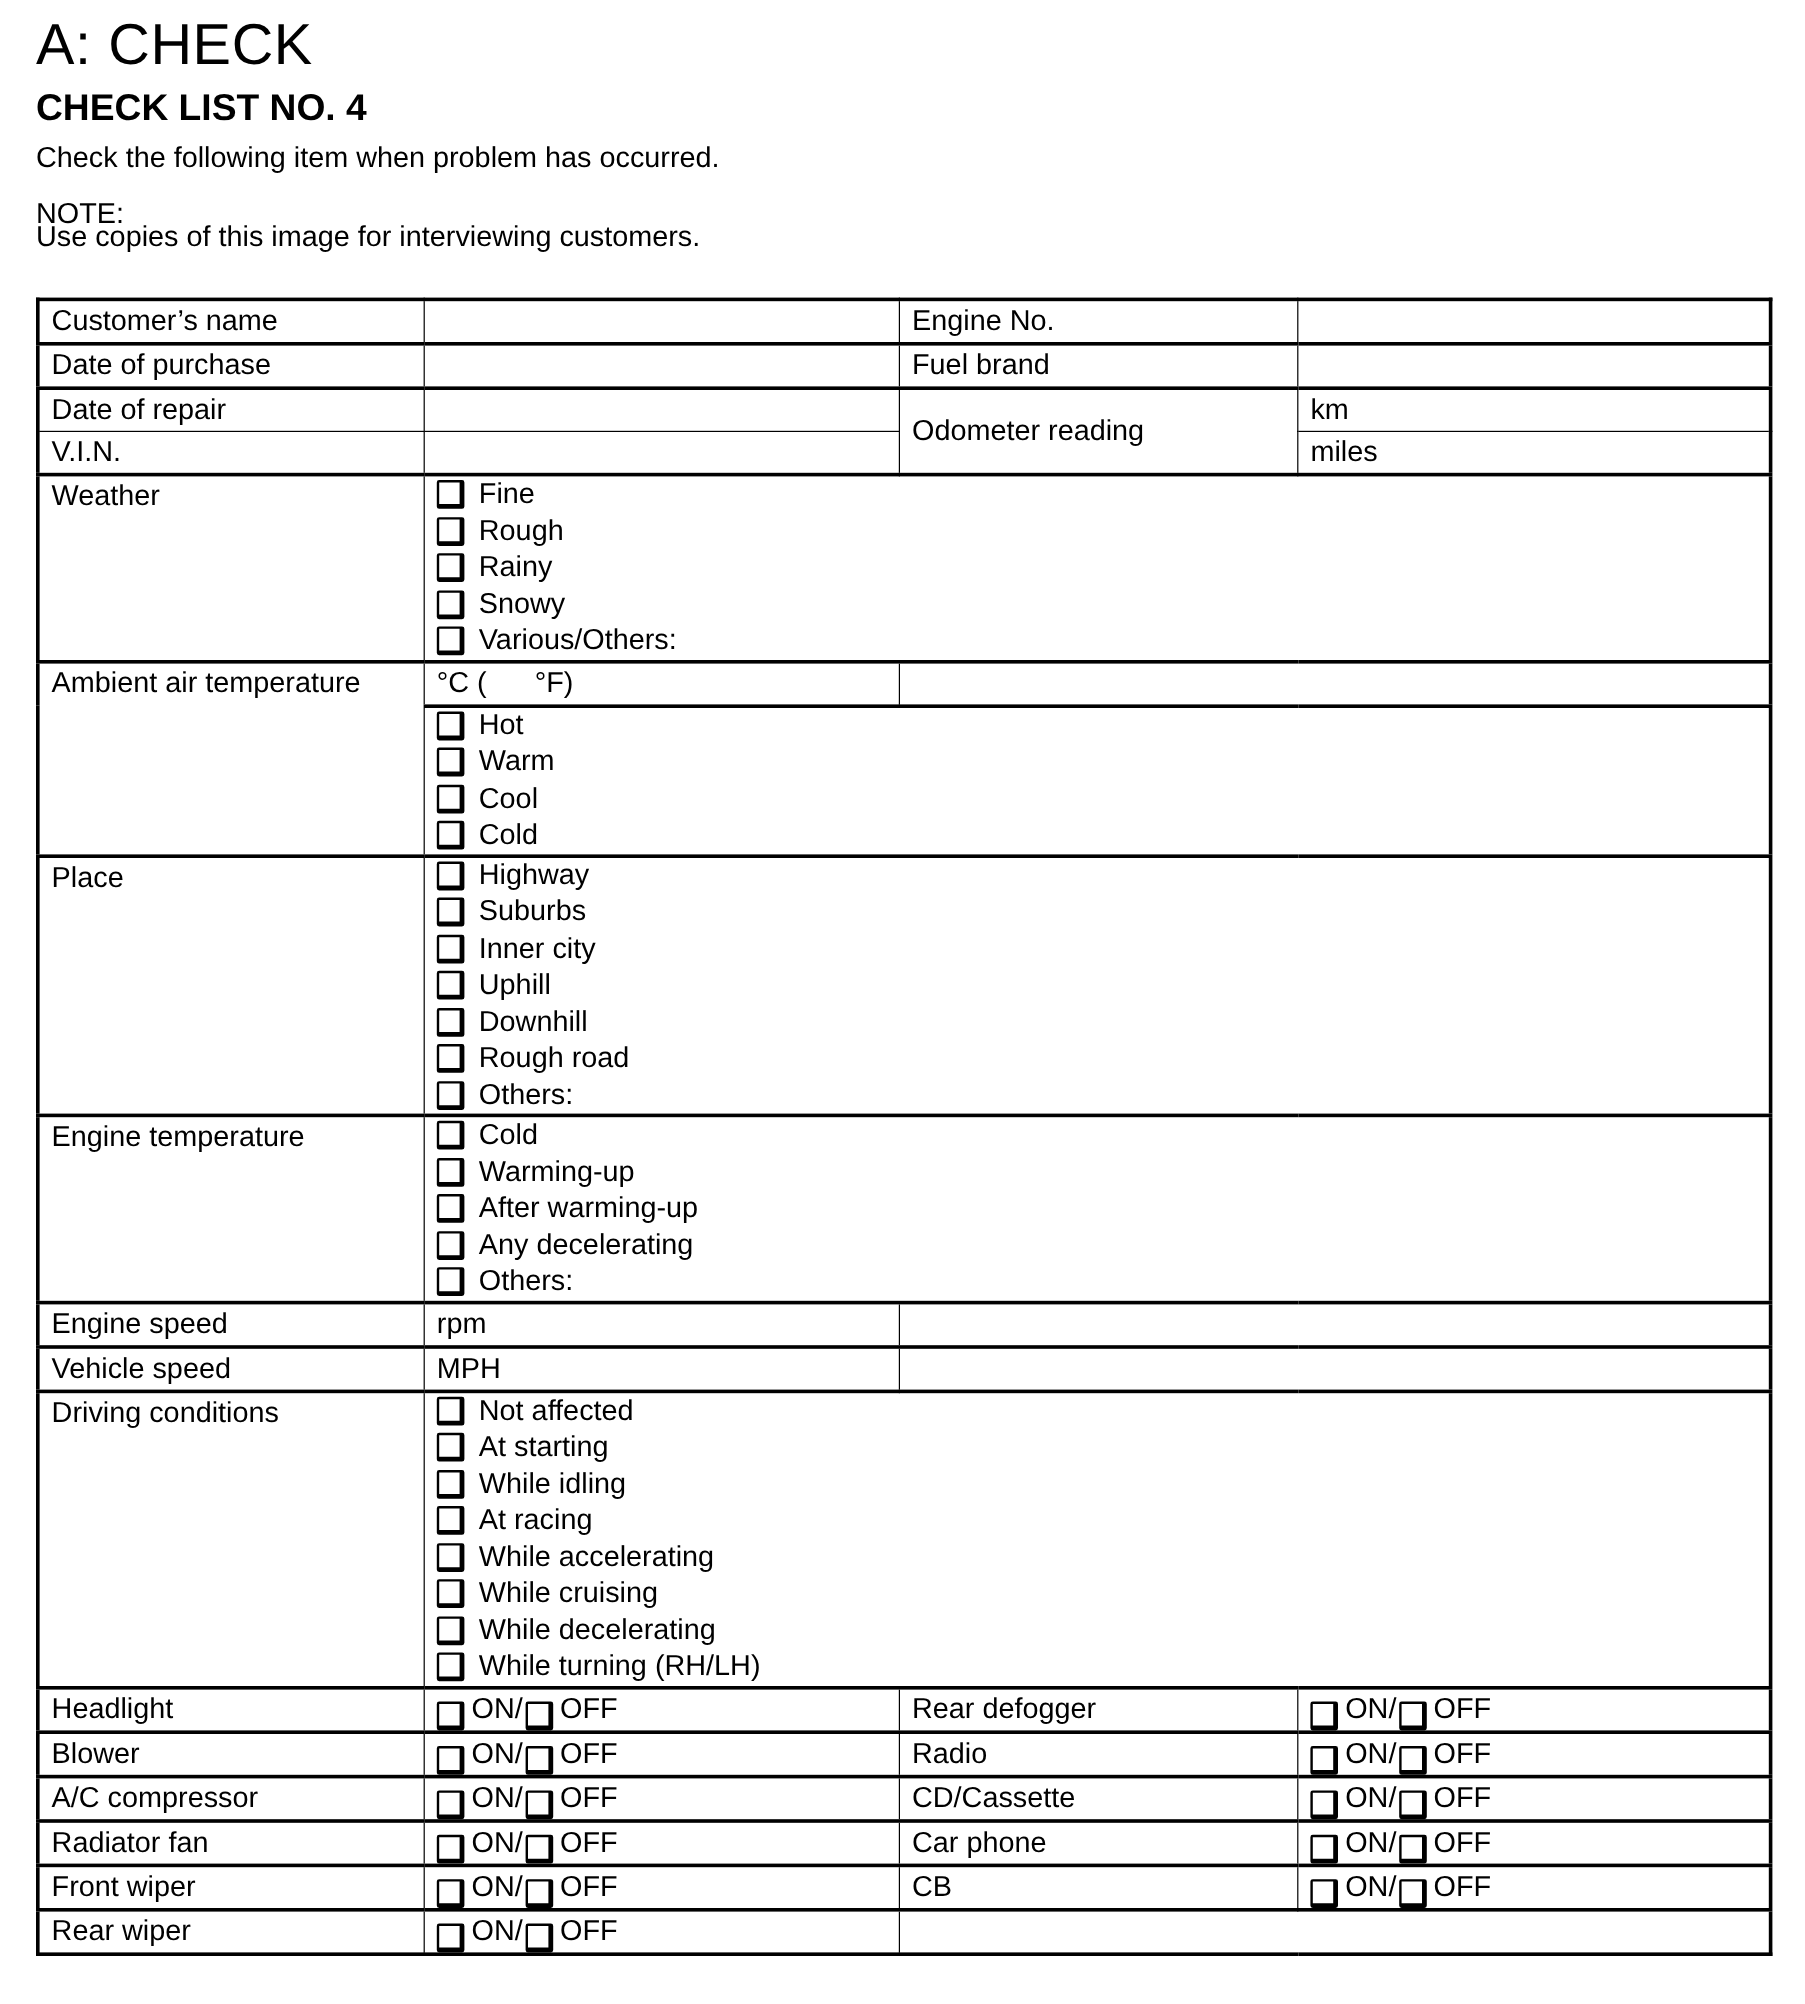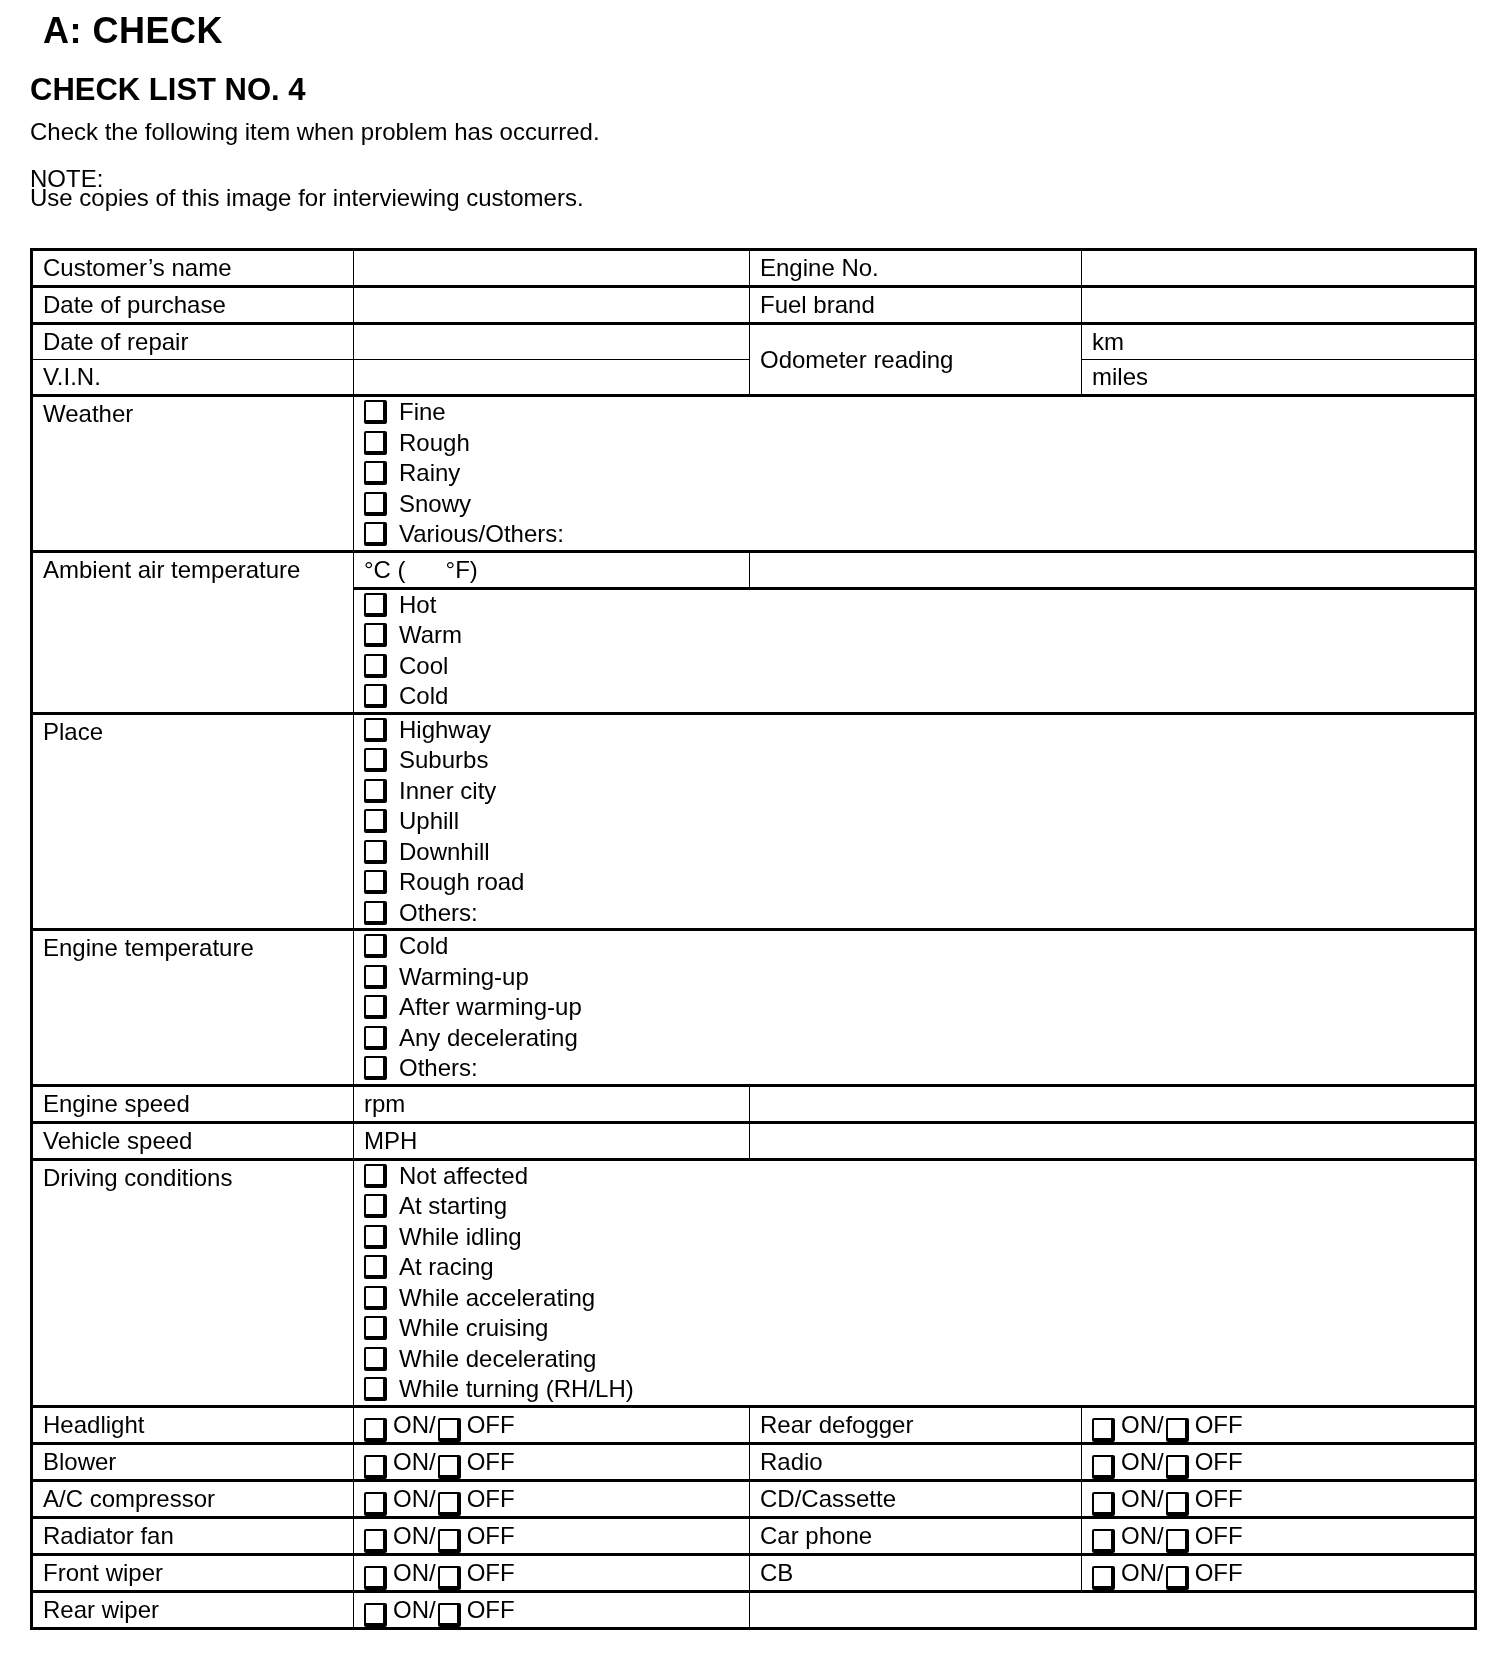--- a/index.html
+++ b/index.html
@@ -1,20 +1,20 @@
 <!DOCTYPE html>
 <html><head>
 <meta charset="utf-8">
 <style>
   html, body { margin: 0; padding: 0; background: #ffffff; }
   body {
     width: 1504px; height: 1670px; position: relative; overflow: hidden;
     font-family: "Liberation Sans", sans-serif; color: #000;
   }
-  .h1 { position: absolute; left: 43px; top: 10px; font-size: 36px; font-weight: bold; letter-spacing: 0.5px; }
+  .h1 { position: absolute; left: 30px; top: 10px; font-size: 48px; font-weight: normal; letter-spacing: 0.5px; }
   .h2 { position: absolute; left: 30px; top: 72px; font-size: 31px; font-weight: bold; }
   .p  { position: absolute; left: 30px; font-size: 24px; }
   .p1 { top: 118px; } .p2 { top: 165px; } .p3 { top: 184px; }
 
   table.form {
     position: absolute; left: 30px; top: 248px;
     width: 1444px; border-collapse: collapse; table-layout: fixed;
     font-size: 24px;
   }
   table.form td {

